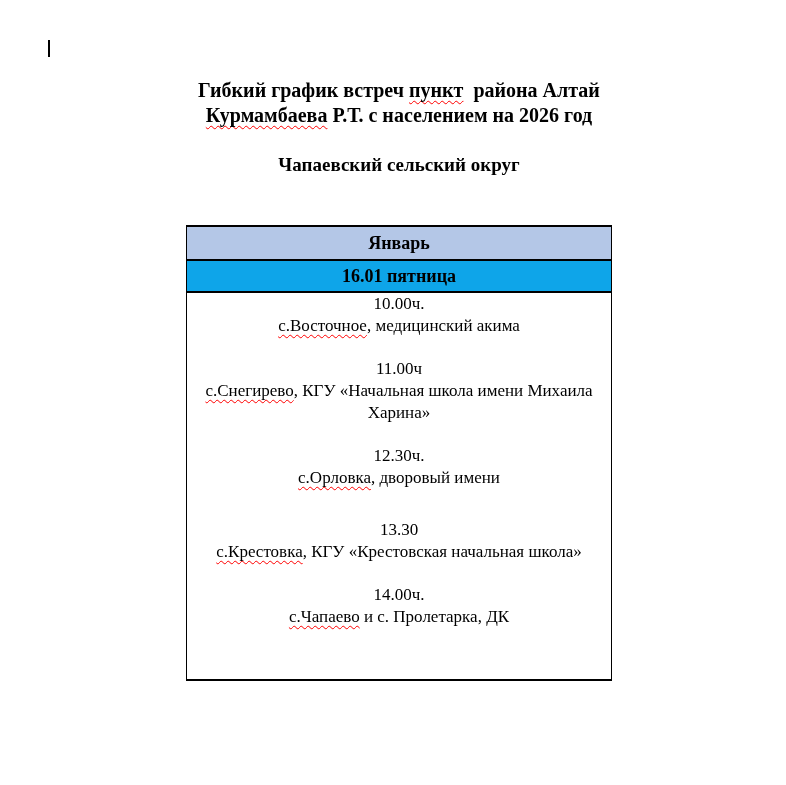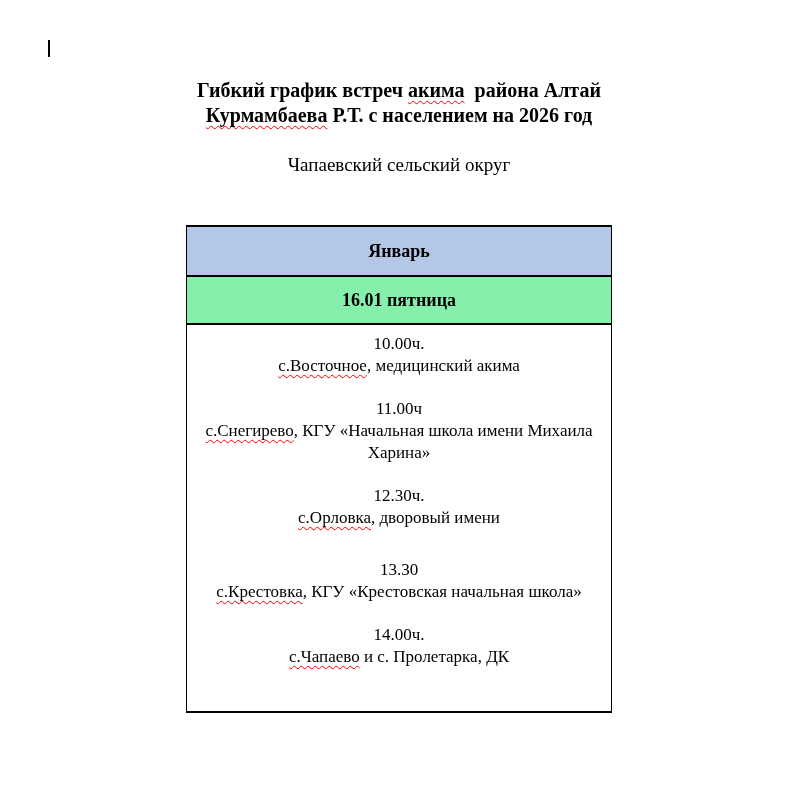--- a/index.html
+++ b/index.html
@@ -35,21 +35,21 @@
     font-size: 20px;
     font-weight: bold;
     line-height: 25px;
   }
   .title-line {
     white-space: pre-wrap;
   }
   .subtitle {
     margin-top: 24px;
     font-size: 19px;
-    font-weight: normal;
+    font-weight: bold;
     line-height: 25px;
   }
   .misspell {
     text-decoration: underline;
     text-decoration-style: wavy;
     text-decoration-color: #ff0000;
     text-decoration-thickness: 1px;
     text-underline-offset: 3px;
     text-decoration-skip-ink: none;
   }
@@ -57,33 +57,33 @@
     width: 426px;
     margin: 48px auto 0 auto;
     border-collapse: collapse;
   }
   table.schedule th,
   table.schedule td {
     border-left: 1px solid #000000;
     border-right: 1px solid #000000;
     border-top: 2px solid #000000;
     border-bottom: 2px solid #000000;
-    padding: 8px;
+    padding: 0;
   }
   th.month-header {
     height: 32px;
     background: #b4c7e7;
     font-size: 18px;
     font-weight: bold;
     text-align: center;
     vertical-align: middle;
   }
   th.date-header {
     height: 30px;
-    background: #86efac;
+    background: #0ea5e9;
     font-size: 18px;
     font-weight: bold;
     text-align: center;
     vertical-align: middle;
   }
   td.body-cell {
     height: 388px;
     box-sizing: border-box;
     vertical-align: top;
     padding: 46px 2px 0 2px;
@@ -98,21 +98,21 @@
   .entry-time, .entry-place { font-size: 17px; line-height: 22px; }
 </style>
 </head>
 <body>
 
 <div class="text-caret"></div>
 
 <div class="doc">
 
   <div class="title">
-    <div class="title-line"><span>Гибкий график встреч </span><span class="misspell">акима</span><span>  района Алтай</span></div>
+    <div class="title-line"><span>Гибкий график встреч </span><span class="misspell">пункт</span><span>  района Алтай</span></div>
     <div class="title-line"><span class="misspell">Курмамбаева</span><span> Р.Т. с населением на 2026 год</span></div>
   </div>
 
   <div class="subtitle">Чапаевский сельский округ</div>
 
   <table class="schedule">
     <tbody>
       <tr>
         <th class="month-header">Январь</th>
       </tr>

